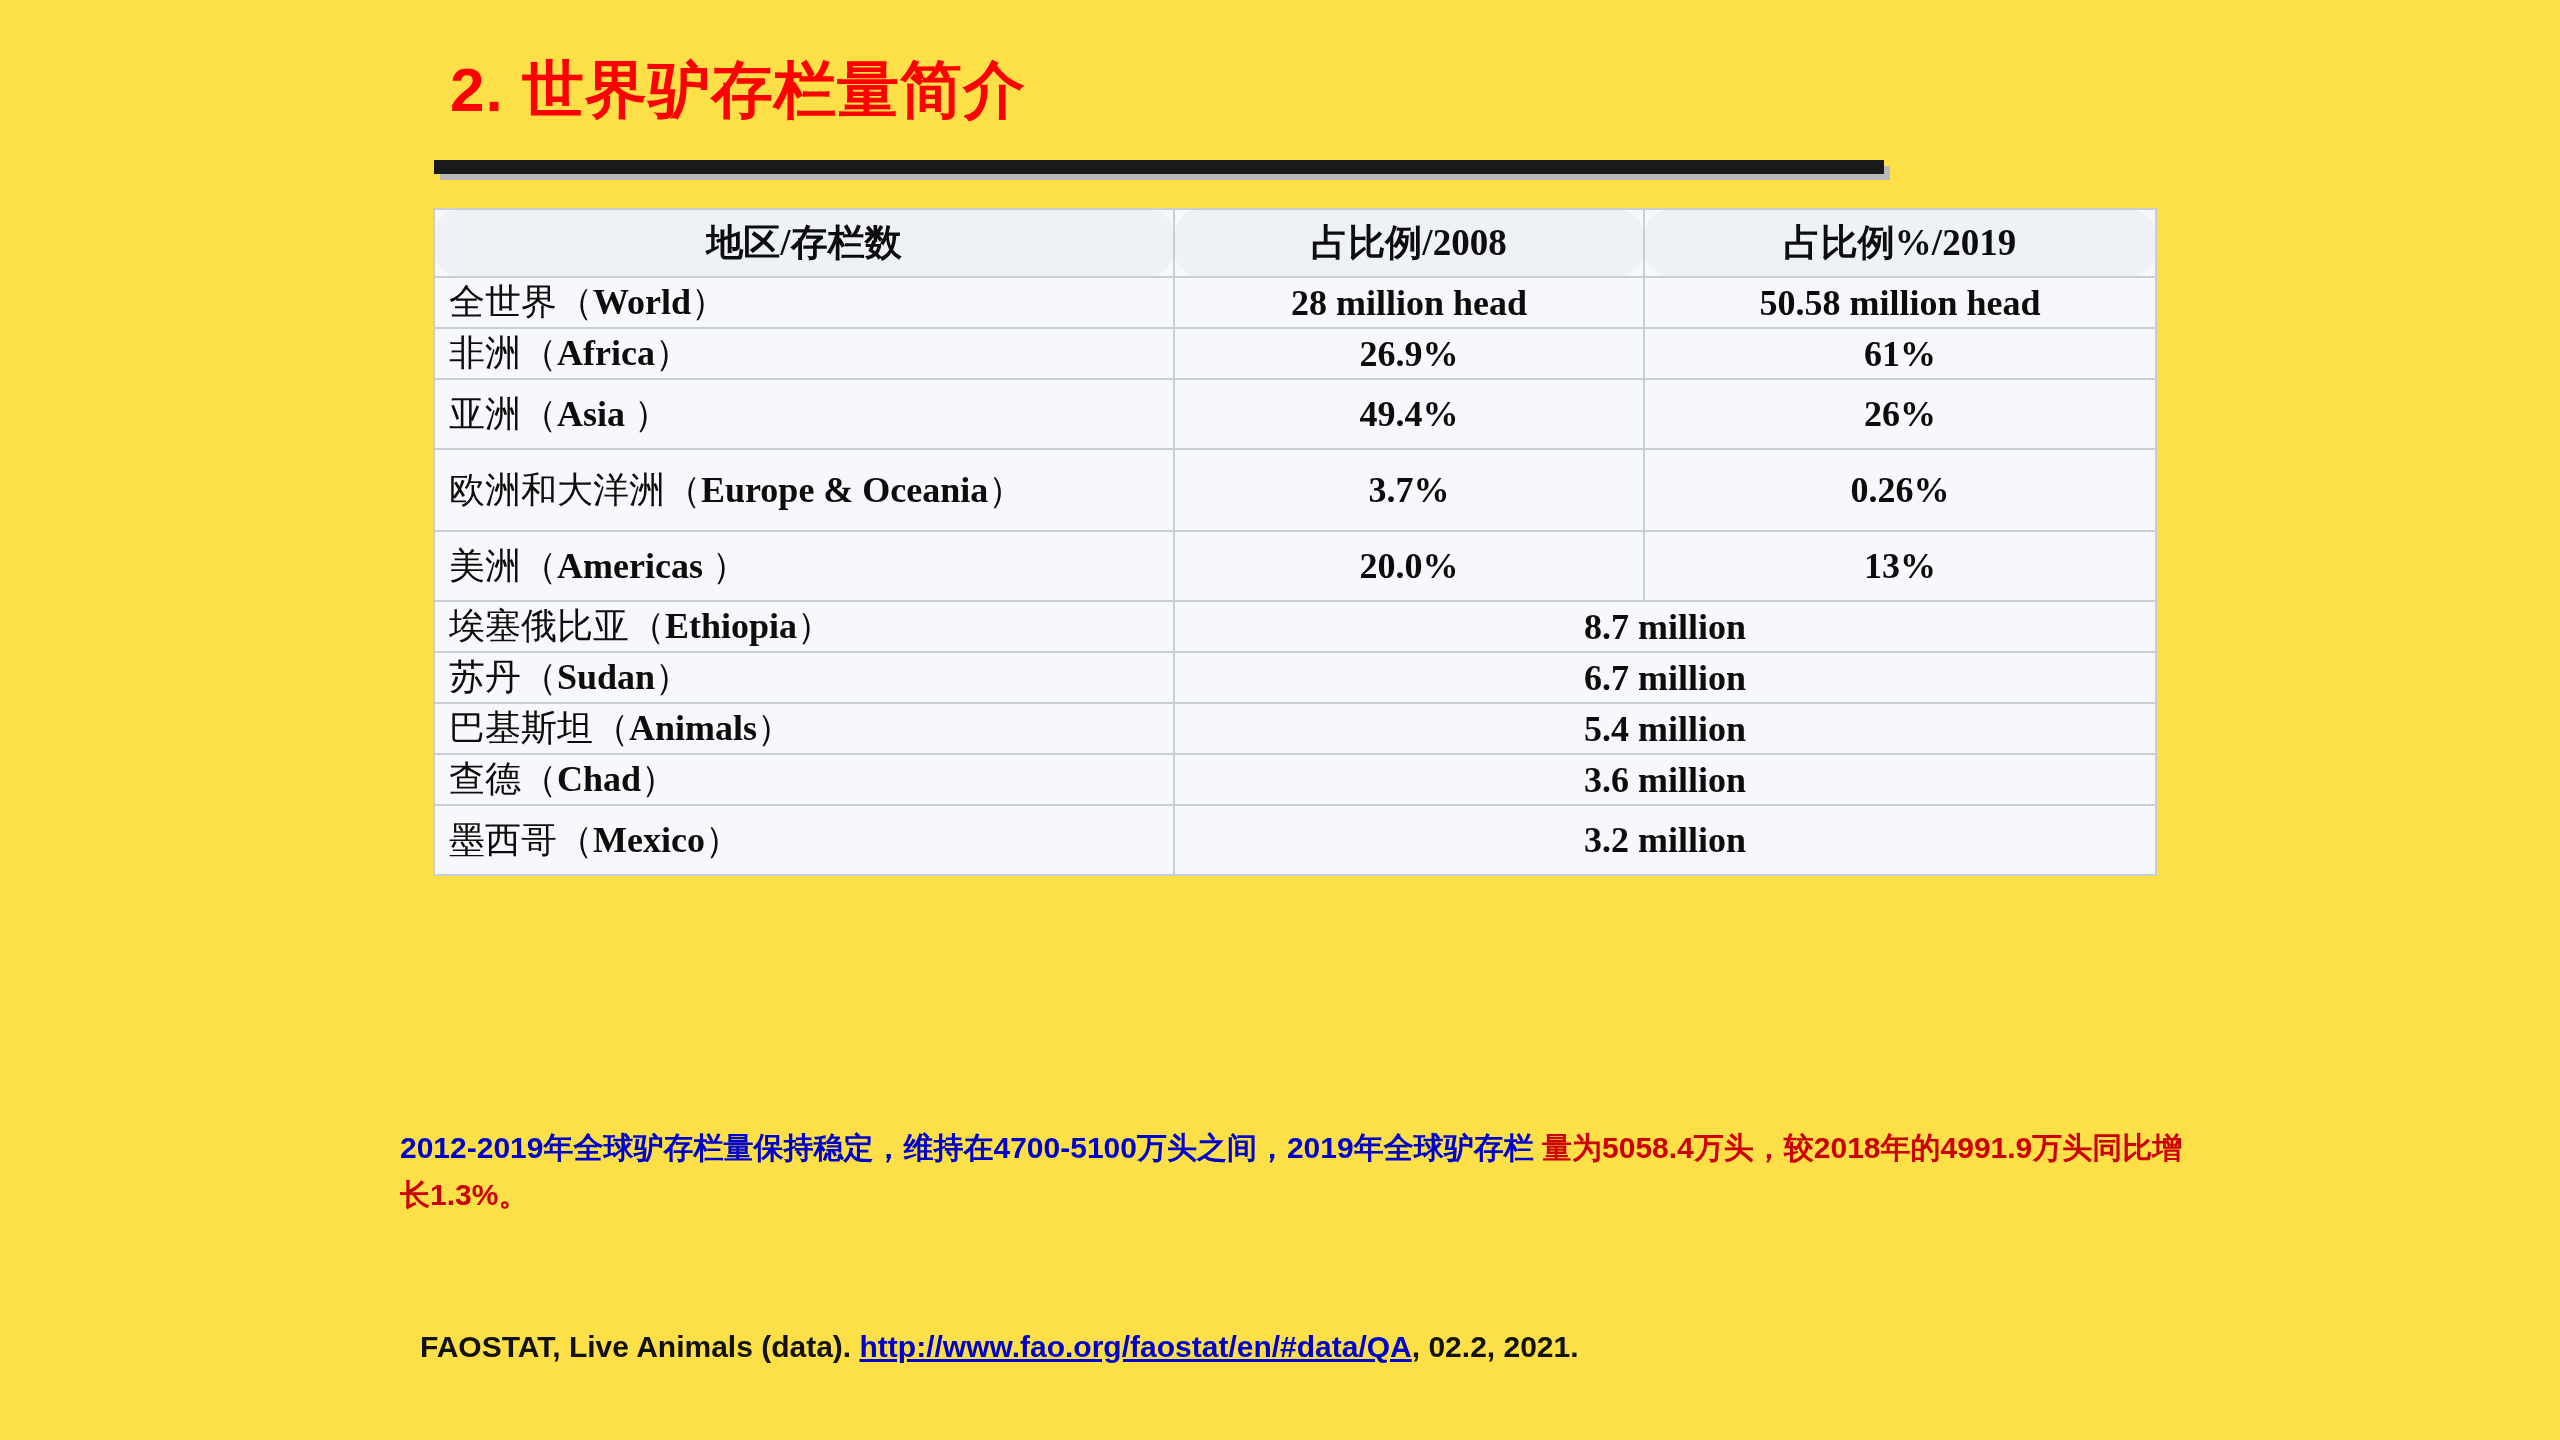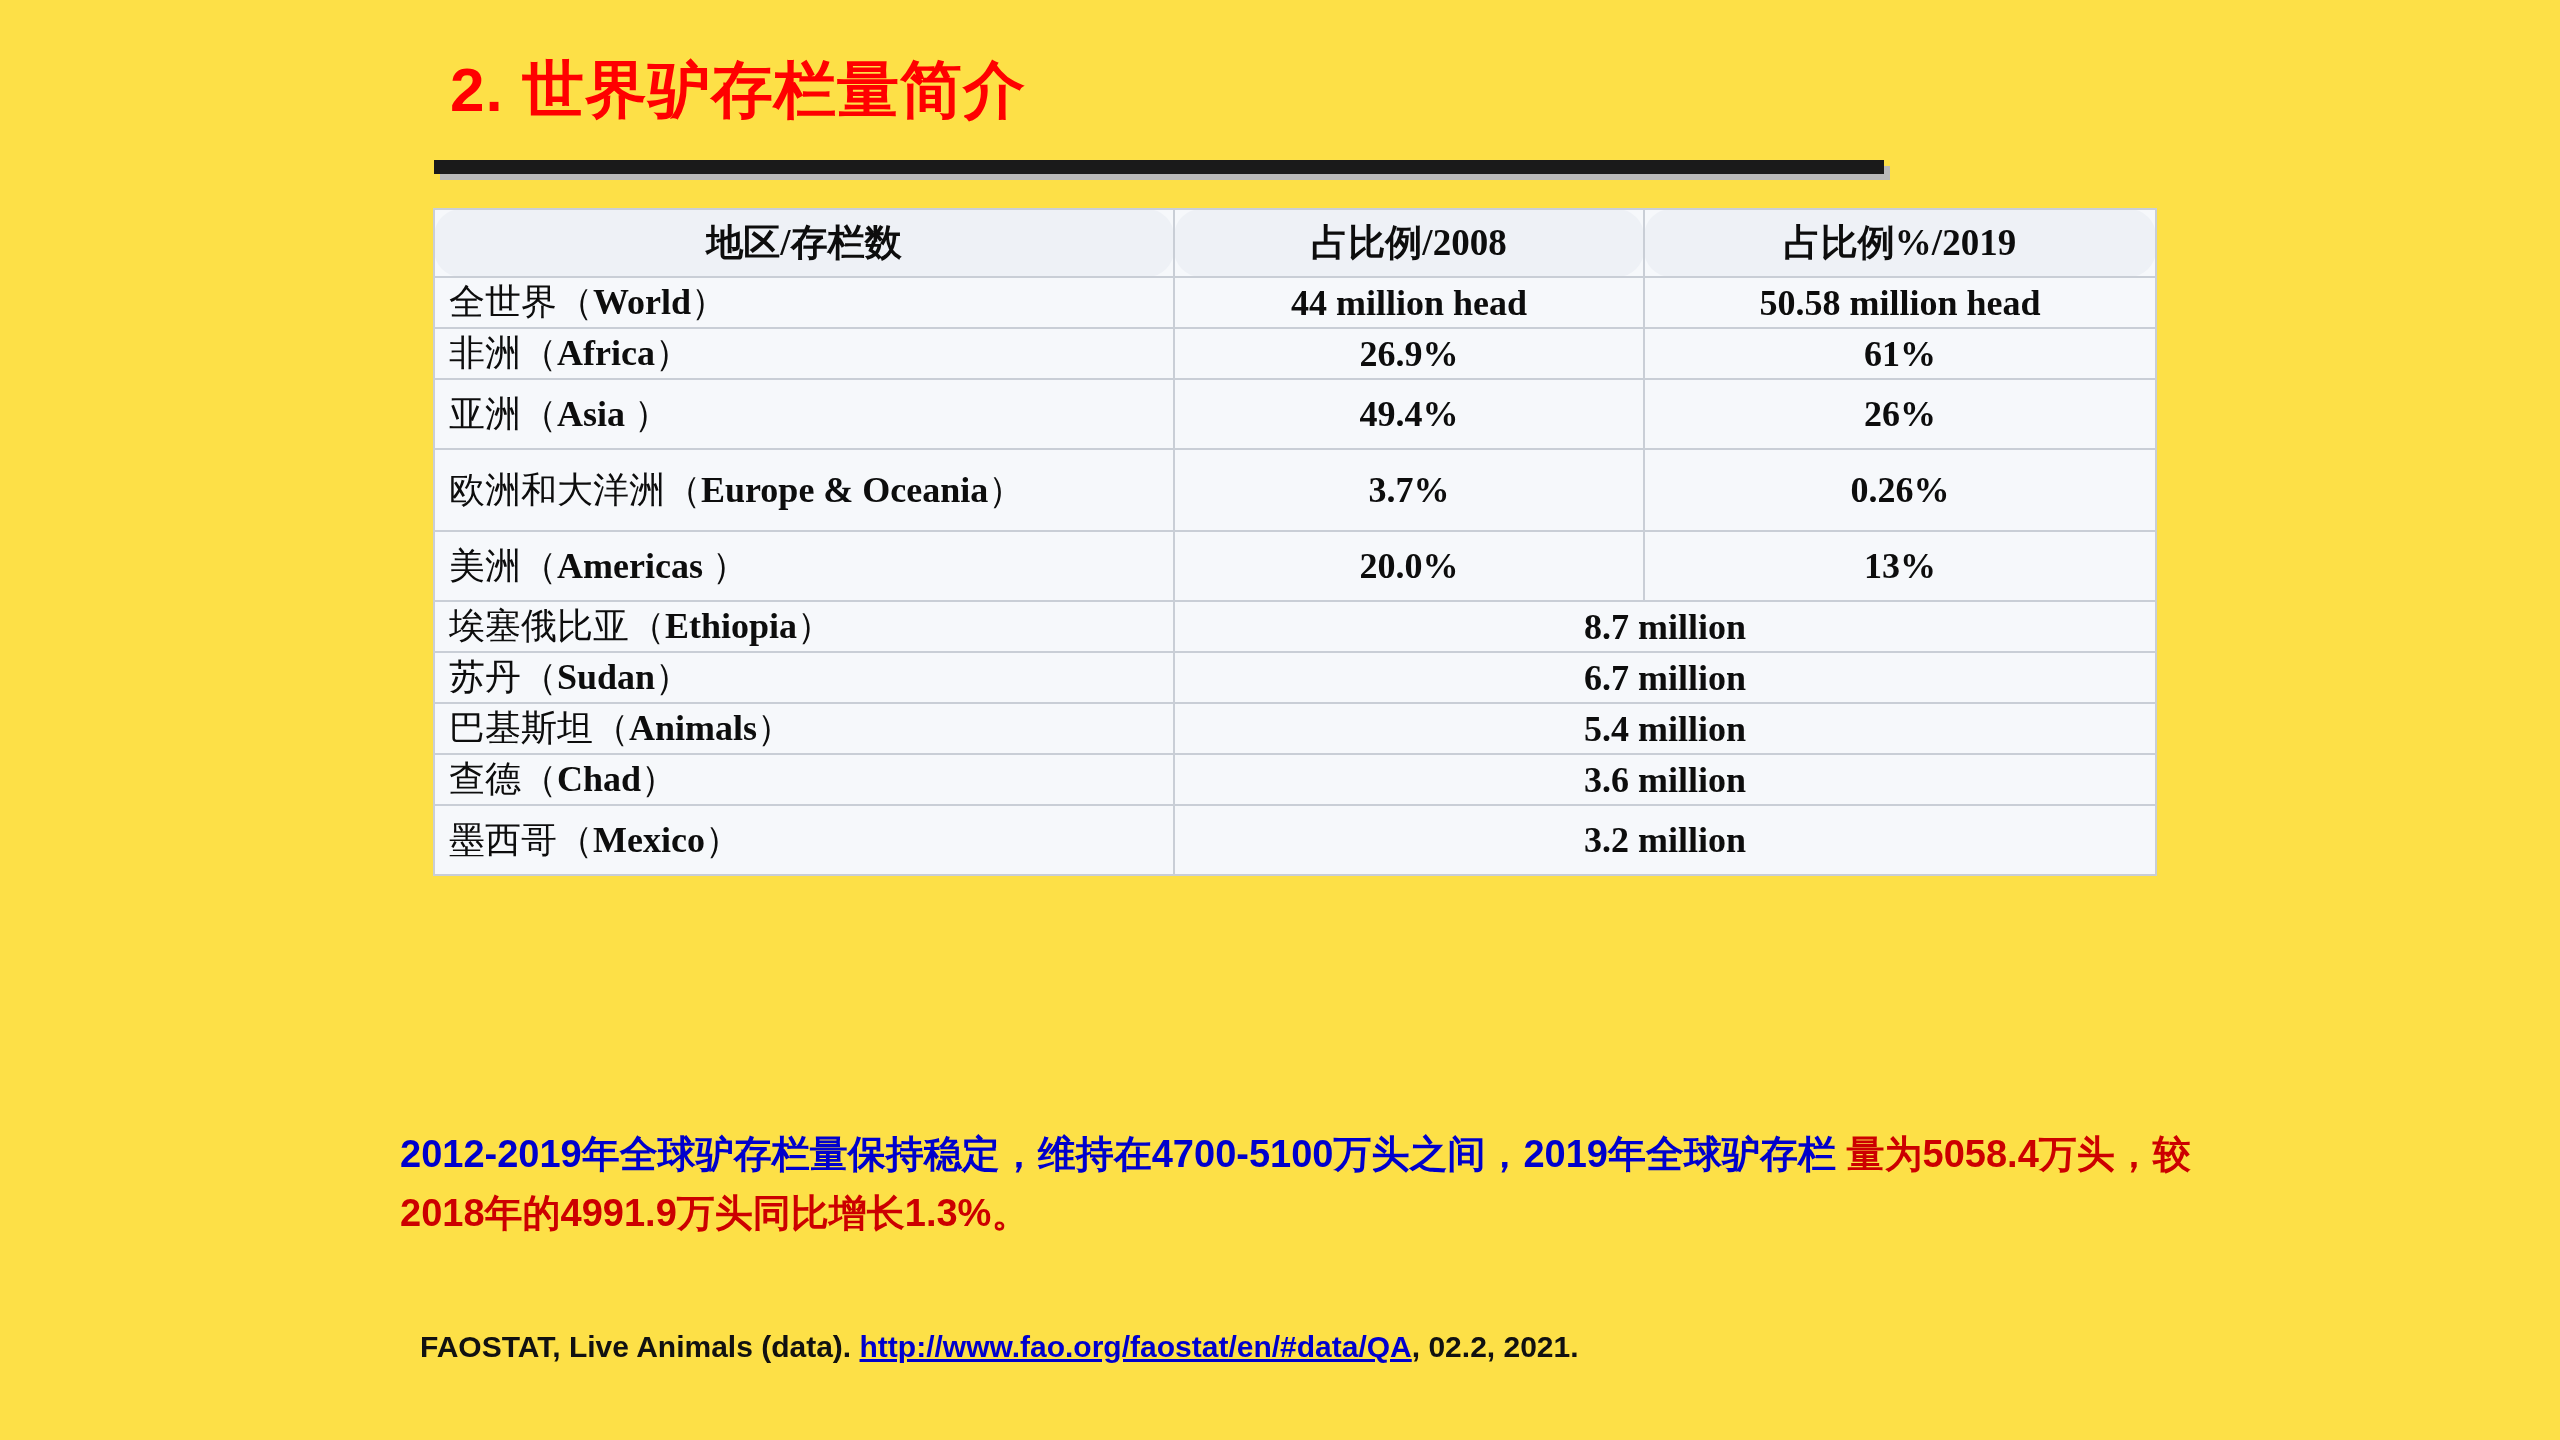--- a/index.html
+++ b/index.html
@@ -104,21 +104,21 @@
   .r-h62 { height: 70px; }
   .r-h80 { height: 82px; margin-top: 19px; }
 
   
   .note {
     position: absolute;
     left: 400px;
     top: 1125px;
     width: 1800px;
     font-family: "Liberation Sans", sans-serif;
-    font-size: 38px;
+    font-size: 30px;
     font-weight: bold;
     line-height: 1.55;
     color: #0000cc;
   }
   .note .red { color: #cc0000; }
 
   
   .source {
     position: absolute;
     left: 420px;
@@ -152,21 +152,21 @@
         <col class="col-v2">
       </colgroup>
       <tbody id="table-body">
           <tr class="header">
             <td class="hcn">地区/存栏数</td>
             <td class="hcn">占比例/2008</td>
             <td class="hcn">占比例%/2019</td>
           </tr>
           <tr class="r-h48">
             <td class="region">全世界（<b>World</b>）</td>
-            <td class="val val-blue">44 million head</td>
+            <td class="val val-blue">28 million head</td>
             <td class="val val-blue">50.58 million head</td>
           </tr>
           <tr class="r-h48">
             <td class="region">非洲（<b>Africa</b>）</td>
             <td class="val">26.9%</td>
             <td class="val">61%</td>
           </tr>
           <tr class="r-h62">
             <td class="region">亚洲（<b>Asia </b>）</td>
             <td class="val">49.4%</td>

